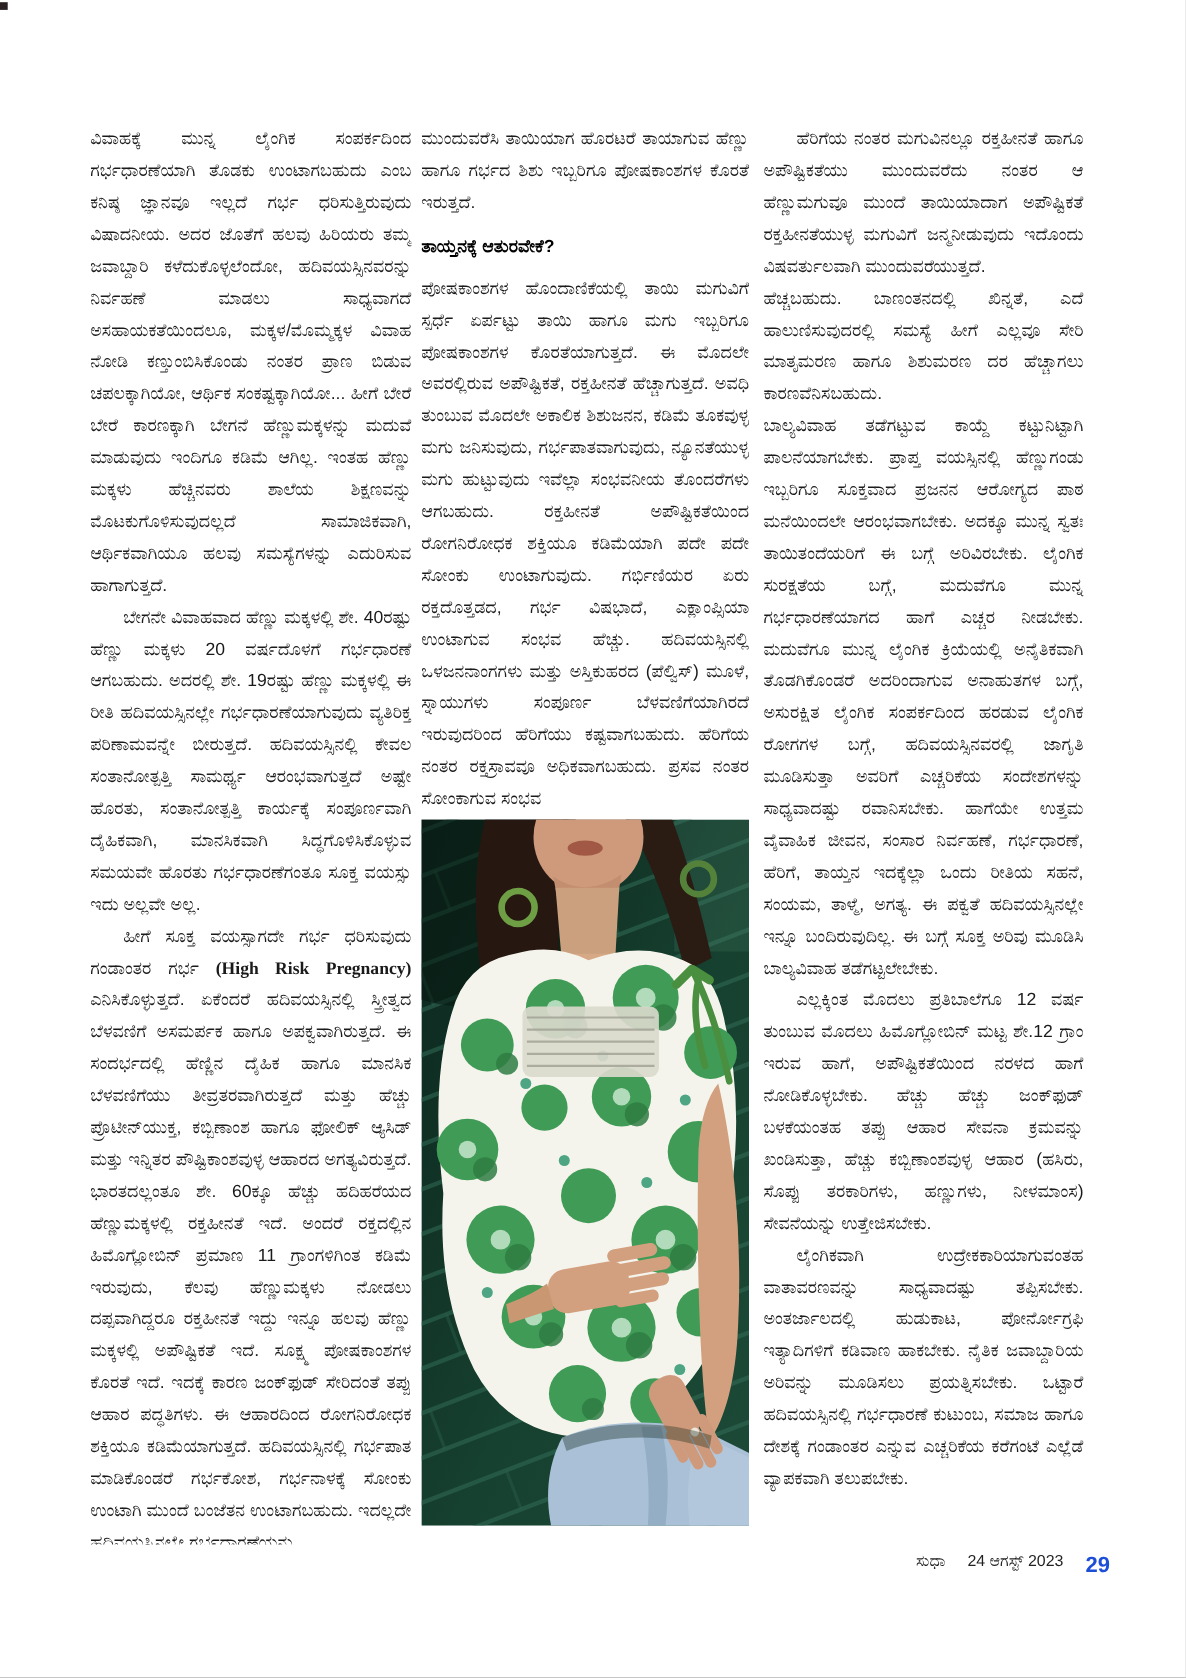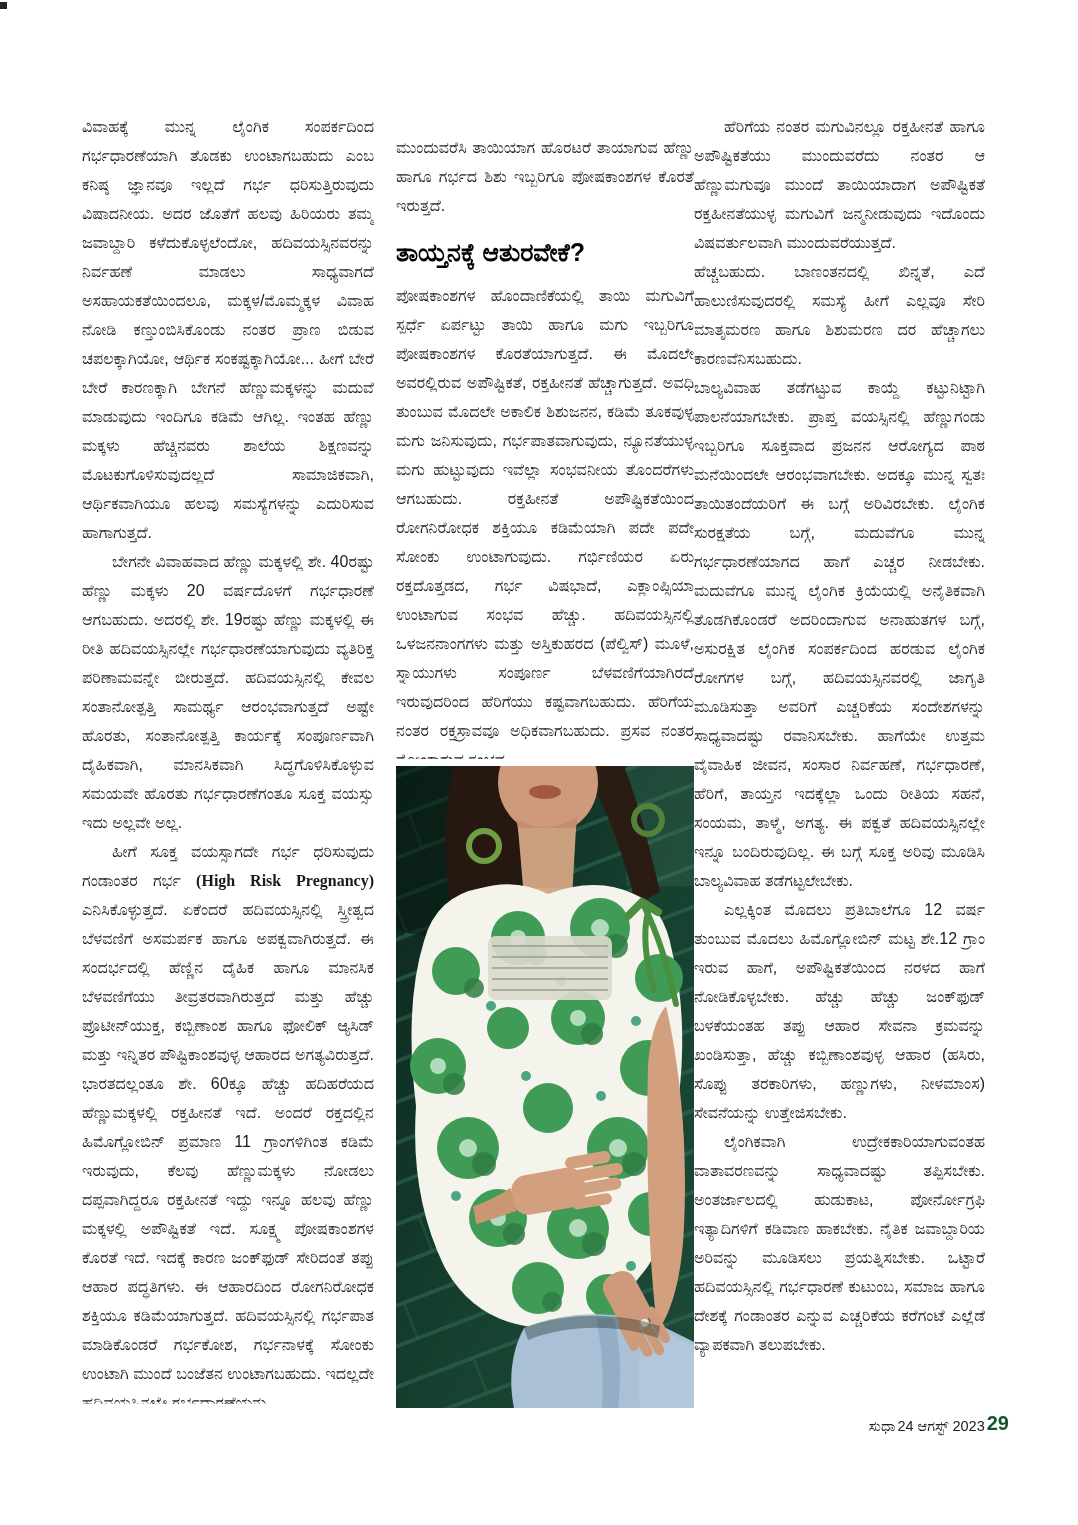--- a/index.html
+++ b/index.html
@@ -15,42 +15,42 @@
   .corner-mark{
     position:absolute;left:0;top:2px;width:7px;height:7px;background:#2a2222;
   }
   .col{
     position:absolute;top:112px;
     text-align:justify;
     font-size:16px;line-height:29px;
     overflow:hidden;
   }
   .col-left{left:82px;width:292px;height:1292px;}
-  .col-middle{left:396px;width:298px;height:1286px;margin-top:21px;}
+  .col-middle{left:383px;width:298px;height:1286px;}
   .col-right{left:694px;width:291px;height:1276px;}
   .p{margin:0;text-align:justify;}
   .p.indent{text-indent:30px;}
   .latin-bold{font-weight:bold;font-family:"Liberation Serif","DejaVu Serif",serif;margin-top:31px;}
   .subhead{
     margin:16px 0 12px 0;
-    font-size:25px;font-weight:bold;line-height:1.3;
+    font-size:16px;font-weight:bold;line-height:1.3;
     text-align:left;color:#000;
   }
   .mid-text{height:626px;overflow:hidden;}
   .photo{
     margin:7px 0 0 0;padding:0;
     width:298px;height:642px;display:block;
   }
   .photo svg{display:block;}
   .footer{
     position:absolute;top:1412px;right:93px;
-    display:flex;align-items:flex-end;gap:2px;
+    display:flex;align-items:flex-start;gap:20px;
     font-size:14.5px;color:#222;
   }
-  .footer .pagenum{font-size:20px;font-weight:bold;color:#14532d;}
+  .footer .pagenum{font-size:20px;font-weight:bold;color:#1d4ed8;}
 </style>
 </head>
 <body>
 
 <div class="page">
 
   <div class="corner-mark"></div>
 
   <section class="col col-left">
     <p class="p">ವಿವಾಹಕ್ಕೆ ಮುನ್ನ ಲೈಂಗಿಕ ಸಂಪರ್ಕದಿಂದ ಗರ್ಭಧಾರಣೆಯಾಗಿ ತೊಡಕು ಉಂಟಾಗಬಹುದು ಎಂಬ ಕನಿಷ್ಠ ಜ್ಞಾನವೂ ಇಲ್ಲದೆ ಗರ್ಭ ಧರಿಸುತ್ತಿರುವುದು ವಿಷಾದನೀಯ. ಅದರ ಜೊತೆಗೆ ಹಲವು ಹಿರಿಯರು ತಮ್ಮ ಜವಾಬ್ದಾರಿ ಕಳೆದುಕೊಳ್ಳಲೆಂದೋ, ಹದಿವಯಸ್ಸಿನವರನ್ನು ನಿರ್ವಹಣೆ ಮಾಡಲು ಸಾಧ್ಯವಾಗದೆ ಅಸಹಾಯಕತೆಯಿಂದಲೂ, ಮಕ್ಕಳ/ಮೊಮ್ಮಕ್ಕಳ ವಿವಾಹ ನೋಡಿ ಕಣ್ತುಂಬಿಸಿಕೊಂಡು ನಂತರ ಪ್ರಾಣ ಬಿಡುವ ಚಪಲಕ್ಕಾಗಿಯೋ, ಆರ್ಥಿಕ ಸಂಕಷ್ಟಕ್ಕಾಗಿಯೋ... ಹೀಗೆ ಬೇರೆ ಬೇರೆ ಕಾರಣಕ್ಕಾಗಿ ಬೇಗನೆ ಹೆಣ್ಣುಮಕ್ಕಳನ್ನು ಮದುವೆ ಮಾಡುವುದು ಇಂದಿಗೂ ಕಡಿಮೆ ಆಗಿಲ್ಲ. ಇಂತಹ ಹೆಣ್ಣು ಮಕ್ಕಳು ಹೆಚ್ಚಿನವರು ಶಾಲೆಯ ಶಿಕ್ಷಣವನ್ನು ಮೊಟಕುಗೊಳಿಸುವುದಲ್ಲದೆ ಸಾಮಾಜಿಕವಾಗಿ, ಆರ್ಥಿಕವಾಗಿಯೂ ಹಲವು ಸಮಸ್ಯೆಗಳನ್ನು ಎದುರಿಸುವ ಹಾಗಾಗುತ್ತದೆ.</p>

